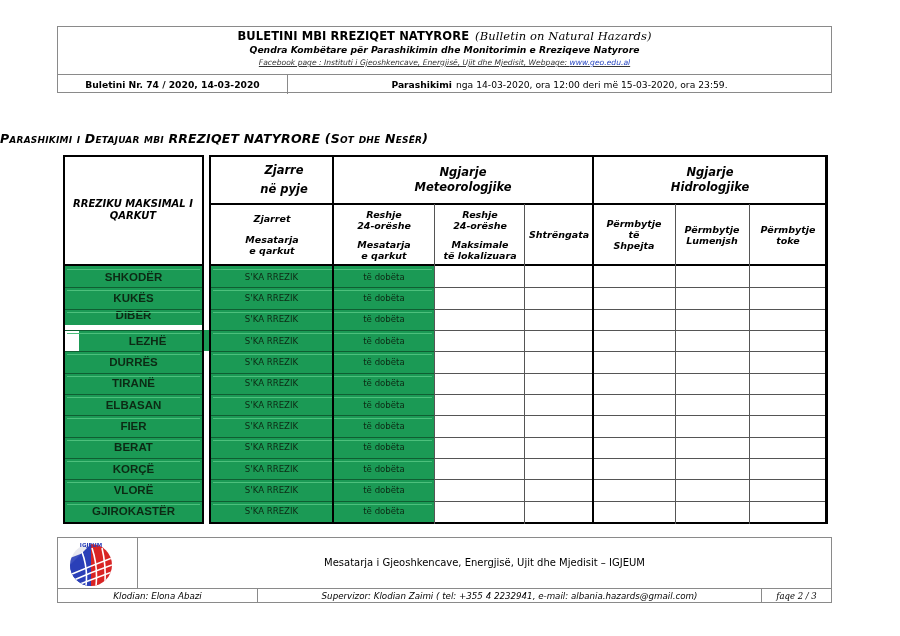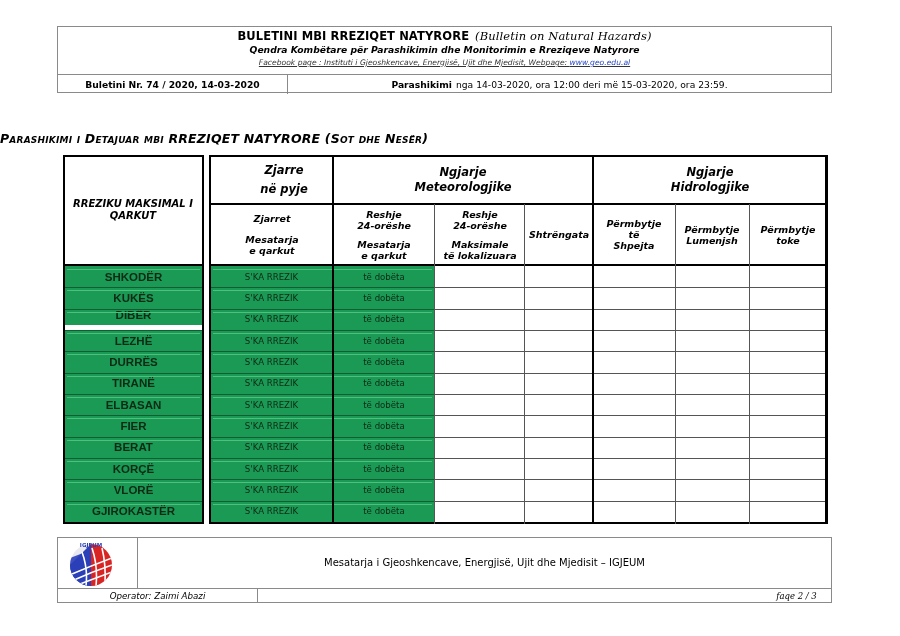--- a/index.html
+++ b/index.html
@@ -198,21 +198,21 @@
         <span></span>
       </div>
       <div class="cell val" style="left:687px;top:153.67px;width:75px;height:21.33px;">
         <span></span>
       </div>
       <div class="thin-h" style="left:2px;top:153.67px;width:137px;background:#0f5e32;"></div>
       <div class="thin-h" style="left:148px;top:153.67px;width:223px;background:#0f5e32;"></div>
       <div class="thin-h" style="left:372px;top:153.67px;width:390px;"></div>
       <div class="lt-h" style="left:4px;top:156.67px;width:133px;"></div>
       <div class="lt-h" style="left:150px;top:156.67px;width:219px;"></div>
-      <div class="cell green region" style="left:2px;top:175.00px;width:137px;height:21.33px;">
+      <div class="cell green region" style="left:16px;top:175.00px;width:137px;height:21.33px;">
         <span>LEZHË</span>
       </div>
       <div class="cell green val" style="left:148px;top:175.00px;width:121px;height:21.33px;">
         <span>S'KA RREZIK</span>
       </div>
       <div class="cell green val" style="left:271px;top:175.00px;width:100px;height:21.33px;">
         <span>të dobëta</span>
       </div>
       <div class="cell val" style="left:372px;top:175.00px;width:89px;height:21.33px;">
         <span></span>
@@ -509,16 +509,17 @@
           <path d="M24 14 Q30 30 28 48"></path>
           <path d="M34 10 Q40 28 38 48"></path>
           <path d="M44 10 Q48 26 47 46"></path>
         </g>
       </g>
       <text x="33" y="9" font-size="5.5" text-anchor="middle" fill="#2a3fb8" font-family="DejaVu Sans, sans-serif" font-weight="bold">IGJEUM</text>
     </svg>
   </div>
   <div class="ftr-inst">Mesatarja i Gjeoshkencave, Energjisë, Ujit dhe Mjedisit – IGJEUM</div>
   <div class="ftr-row">
-    <div class="ftr-op">Operator: Zaimi Abazi</div>
+    <div class="ftr-op">Klodian: Elona Abazi</div>
+    <div class="ftr-sup">Supervizor: Klodian Zaimi  ( tel: +355 4 2232941, e-mail: albania.hazards@gmail.com)</div>
     <div class="ftr-page">faqe 2 / 3</div>
   </div>
 </div>
 
 </body></html>

